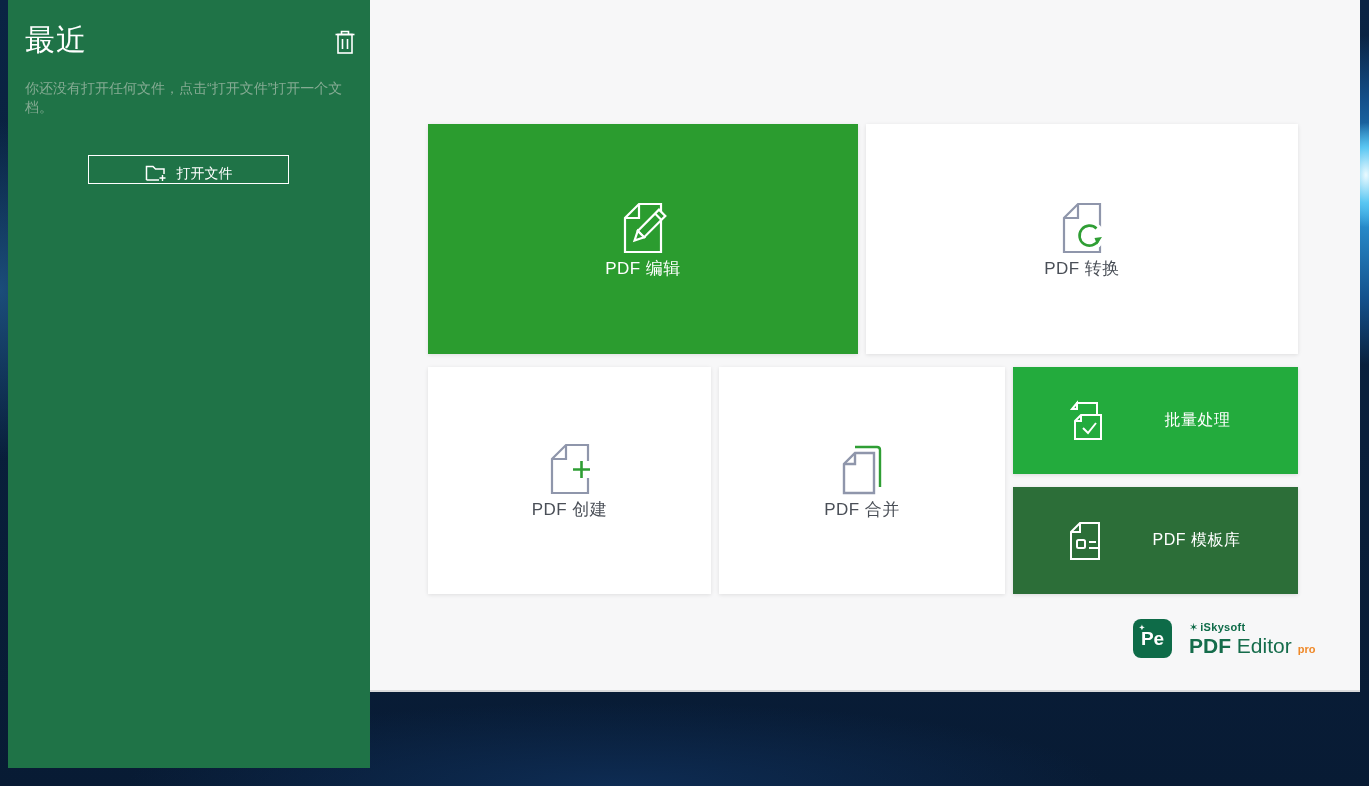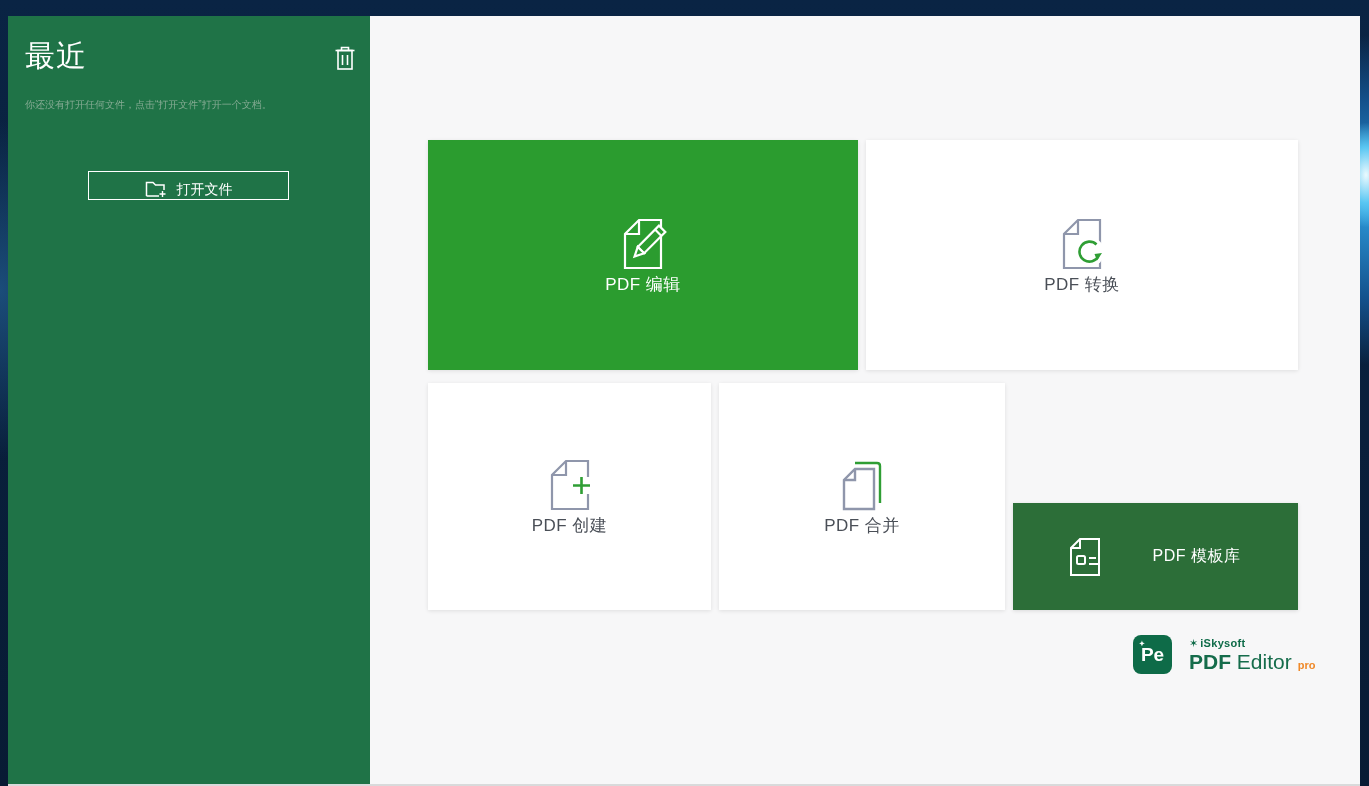--- a/index.html
+++ b/index.html
@@ -11,41 +11,41 @@
     background:
       radial-gradient(40px 70px at 1366px 175px, #eafaff 0%, #59c6f2 40%, rgba(10,31,61,0) 75%),
       radial-gradient(140px 220px at 1369px 200px, #2f9fe0 0%, #14518c 45%, rgba(10,31,61,0) 75%),
       radial-gradient(160px 260px at 0px 290px, #1b4d7a 0%, rgba(10,31,61,0) 65%),
       radial-gradient(700px 120px at 45% 786px, #0e2c53 0%, rgba(10,31,61,0) 70%),
       linear-gradient(180deg, #0a2444 0%, #081b34 100%);
   }
 
   
   .app-window {
-    position:absolute; left:8px; top:16px; width:1352px; height:770px;
+    position:absolute; left:8px; top:0; width:1352px; height:692px;
     background:#eab308;
     border-bottom:2px solid #d9dadb;
   }
 
   
   .sidebar {
     position:absolute; left:0; top:0; width:362px; height:768px;
     background:#1f7347; color:#fff;
   }
   .sidebar-title {
     position:absolute; left:17px; top:20px;
     font-size:30px; font-weight:400; letter-spacing:1px; color:#ffffff;
   }
   .trash-btn {
     position:absolute; right:12px; top:28px; width:26px; height:28px;
     display:flex; align-items:center; justify-content:center; cursor:pointer;
   }
   .sidebar-empty {
     position:absolute; left:17px; right:14px; top:79px;
-    font-size:10px; line-height:19px; color:#85ab93;
+    font-size:14px; line-height:19px; color:#85ab93;
   }
   .open-file-btn {
     position:absolute; left:80px; top:155px; width:201px; height:29px;
     border:1px solid #ffffff; background:transparent; color:#fff;
     display:flex; align-items:flex-end; justify-content:center; gap:9px;
     font-size:14px; cursor:pointer;
   }
 
   
   .main {
@@ -184,20 +184,32 @@
           <path d="M22 7 H44 C46 7 47 8 47 10 V47" stroke="#2f9e34" stroke-width="2.4" fill="none"></path>
           <g stroke="#8f96ab" stroke-width="2.4">
             <path d="M22 13 H41 V53 H11 V24 Z" fill="#ffffff"></path>
             <path d="M22 13 V24 H11" fill="none"></path>
           </g>
         </svg>
       </span>
       <span class="tile-label">PDF 合并</span>
     </div>
 
+    <div class="tile-small tile-batch">
+      <span>
+        <svg width="42" height="44" viewBox="0 0 42 44" fill="none" stroke="#ffffff" stroke-width="2">
+          <path d="M12 10 V4 H32 V30 H28"></path>
+          <path d="M12 4 L7 10 H12 Z"></path>
+          <path d="M16 16 H36 V40 H10 V22 Z" fill="#23ab3d"></path>
+          <path d="M16 16 V22 H10"></path>
+          <path d="M18 29 L23 34 L31 24"></path>
+        </svg>
+      </span>
+      <span class="tile-label">批量处理</span>
+    </div>
 
     <div class="tile-small tile-template">
       <span>
         <svg width="40" height="42" viewBox="0 0 40 42" fill="none" stroke="#ffffff" stroke-width="2">
           <path d="M15 3 H34 V39 H6 V12 Z"></path>
           <path d="M15 3 V12 H6"></path>
           <rect x="12" y="20" width="8" height="8" rx="1.5"></rect>
           <path d="M24 22 H31"></path>
           <path d="M24 28 H34"></path>
         </svg>

